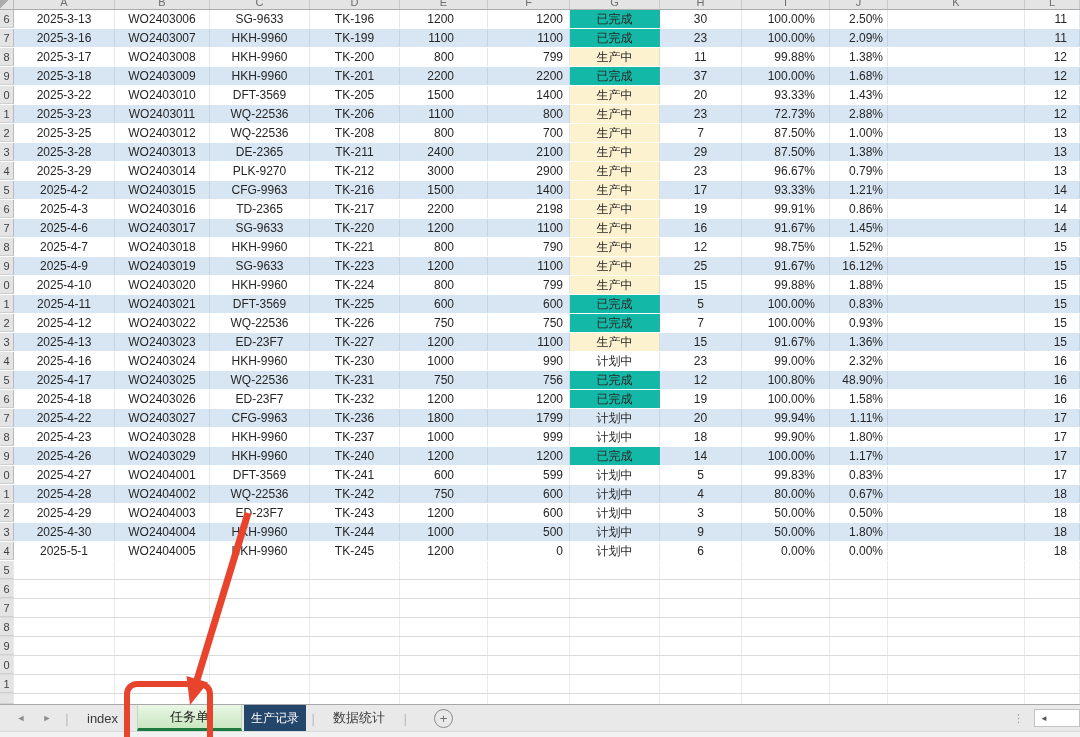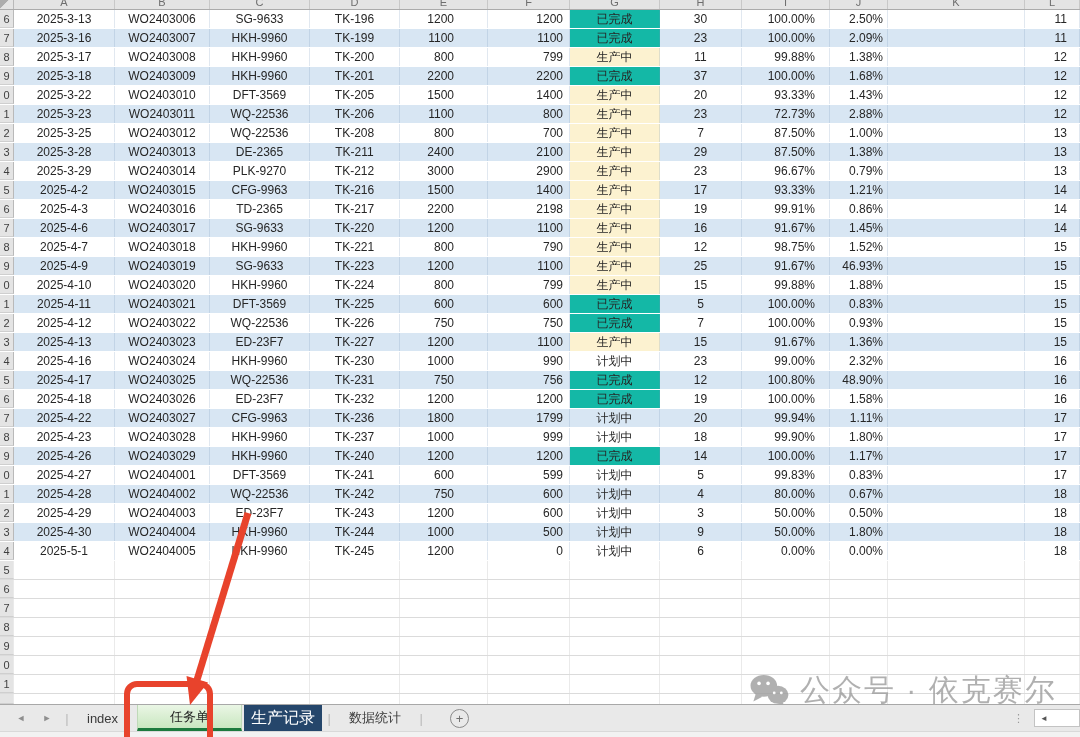--- a/index.html
+++ b/index.html
@@ -38,21 +38,21 @@
 
   
   #tabbar{position:absolute;left:0;top:704px;width:1080px;height:27px;background:#E9E9E9;
           border-top:1px solid #A8A8A8;box-sizing:border-box;display:flex;align-items:stretch;font-size:13px;color:#3A3A3A;}
   .navarrow{width:26px;display:flex;align-items:center;justify-content:center;color:#8E8E8E;font-size:9px;}
   .tdiv{width:14px;display:flex;align-items:center;justify-content:center;color:#B9B9B9;font-size:13px;}
   .stab{display:flex;align-items:center;padding:0 13px;cursor:default;}
   .stab.plain{background:transparent;}
   .stab.active-green{background:linear-gradient(180deg,#EAF6E5,#C9E7C0);border-bottom:3px solid #1C7A3D;
                      border-left:1px solid #BFD9B8;border-right:1px solid #BFD9B8;color:#1E1E1E;padding:0 32px;}
-  .stab.navy{background:#25466B;color:#FFFFFF;font-size:16px;padding:0 7px;}
+  .stab.navy{background:#25466B;color:#FFFFFF;font-size:12px;padding:0 7px;}
   #add-sheet{width:17px;height:17px;border:1px solid #8A8A8A;border-radius:50%;align-self:center;
              margin-left:22px;display:flex;align-items:center;justify-content:center;color:#6E6E6E;font-size:13px;line-height:1;}
   #tab-right{margin-left:auto;display:flex;align-items:center;}
   #drag-dots{color:#9A9A9A;font-size:11px;letter-spacing:0;margin-right:10px;}
   #hscroll{width:46px;height:18px;background:#FFFFFF;border:1px solid #C3C3C3;box-sizing:border-box;
            display:flex;align-items:center;padding-left:5px;color:#555;font-size:8px;}
   #statusstrip{position:absolute;left:0;top:731px;width:1080px;height:6px;background:#F2F2F2;border-top:1px solid #D9D9D9;box-sizing:border-box;}
 
   
   #watermark{position:absolute;left:748px;top:670px;display:flex;align-items:center;opacity:0.78;pointer-events:none;}
@@ -307,21 +307,21 @@
         <div class="cell c-rh rowhdr">9</div>
         <div class="cell c0 a0">2025-4-9</div>
         <div class="cell c1 a1">WO2403019</div>
         <div class="cell c2 a2">SG-9633</div>
         <div class="cell c3 a3">TK-223</div>
         <div class="cell c4 a4">1200</div>
         <div class="cell c5 a5">1100</div>
         <div class="cell c6 a6 st-prod">生产中</div>
         <div class="cell c7 a7">25</div>
         <div class="cell c8 a8">91.67%</div>
-        <div class="cell c9 a9">46.93%</div>
+        <div class="cell c9 a9">16.12%</div>
         <div class="cell c10 a10"></div>
         <div class="cell c11 a11">15</div>
       </div>
       <div class="row">
         <div class="cell c-rh rowhdr">0</div>
         <div class="cell c0 a0">2025-4-10</div>
         <div class="cell c1 a1">WO2403020</div>
         <div class="cell c2 a2">HKH-9960</div>
         <div class="cell c3 a3">TK-224</div>
         <div class="cell c4 a4">800</div>
@@ -658,37 +658,20 @@
         <div class="cell c5"></div>
         <div class="cell c6"></div>
         <div class="cell c7"></div>
         <div class="cell c8"></div>
         <div class="cell c9"></div>
         <div class="cell c10"></div>
         <div class="cell c11"></div>
       </div>
     </div>
 
-  <div id="watermark">
-    <svg viewBox="0 0 44 38">
-      <g fill="#9B9B9B">
-        <ellipse cx="16.5" cy="13.5" rx="14" ry="11.5"></ellipse>
-        <polygon points="8,22 5.5,30 15,25"></polygon>
-        <ellipse cx="31.5" cy="23" rx="11" ry="9.5"></ellipse>
-        <polygon points="36,30.5 40,37 31,32.5"></polygon>
-      </g>
-      <g fill="#ffffff">
-        <circle cx="11.5" cy="11" r="1.9"></circle>
-        <circle cx="21" cy="11" r="1.9"></circle>
-        <circle cx="27.5" cy="21" r="1.5"></circle>
-        <circle cx="35" cy="21" r="1.5"></circle>
-      </g>
-    </svg>
-    <span class="wtext">公众号 · 依克赛尔</span>
-  </div>
 
   <div id="tabbar">
     <div style="width:8px"></div>
     <div class="navarrow">◄</div>
     <div class="navarrow">►</div>
     <div class="tdiv">|</div>
     <div class="stab plain">index</div>
     <div style="width:6px"></div>
     <div class="stab active-green" style="border-bottom-color: rgb(28, 122, 61);">任务单</div>
     <div style="width:2px"></div>

